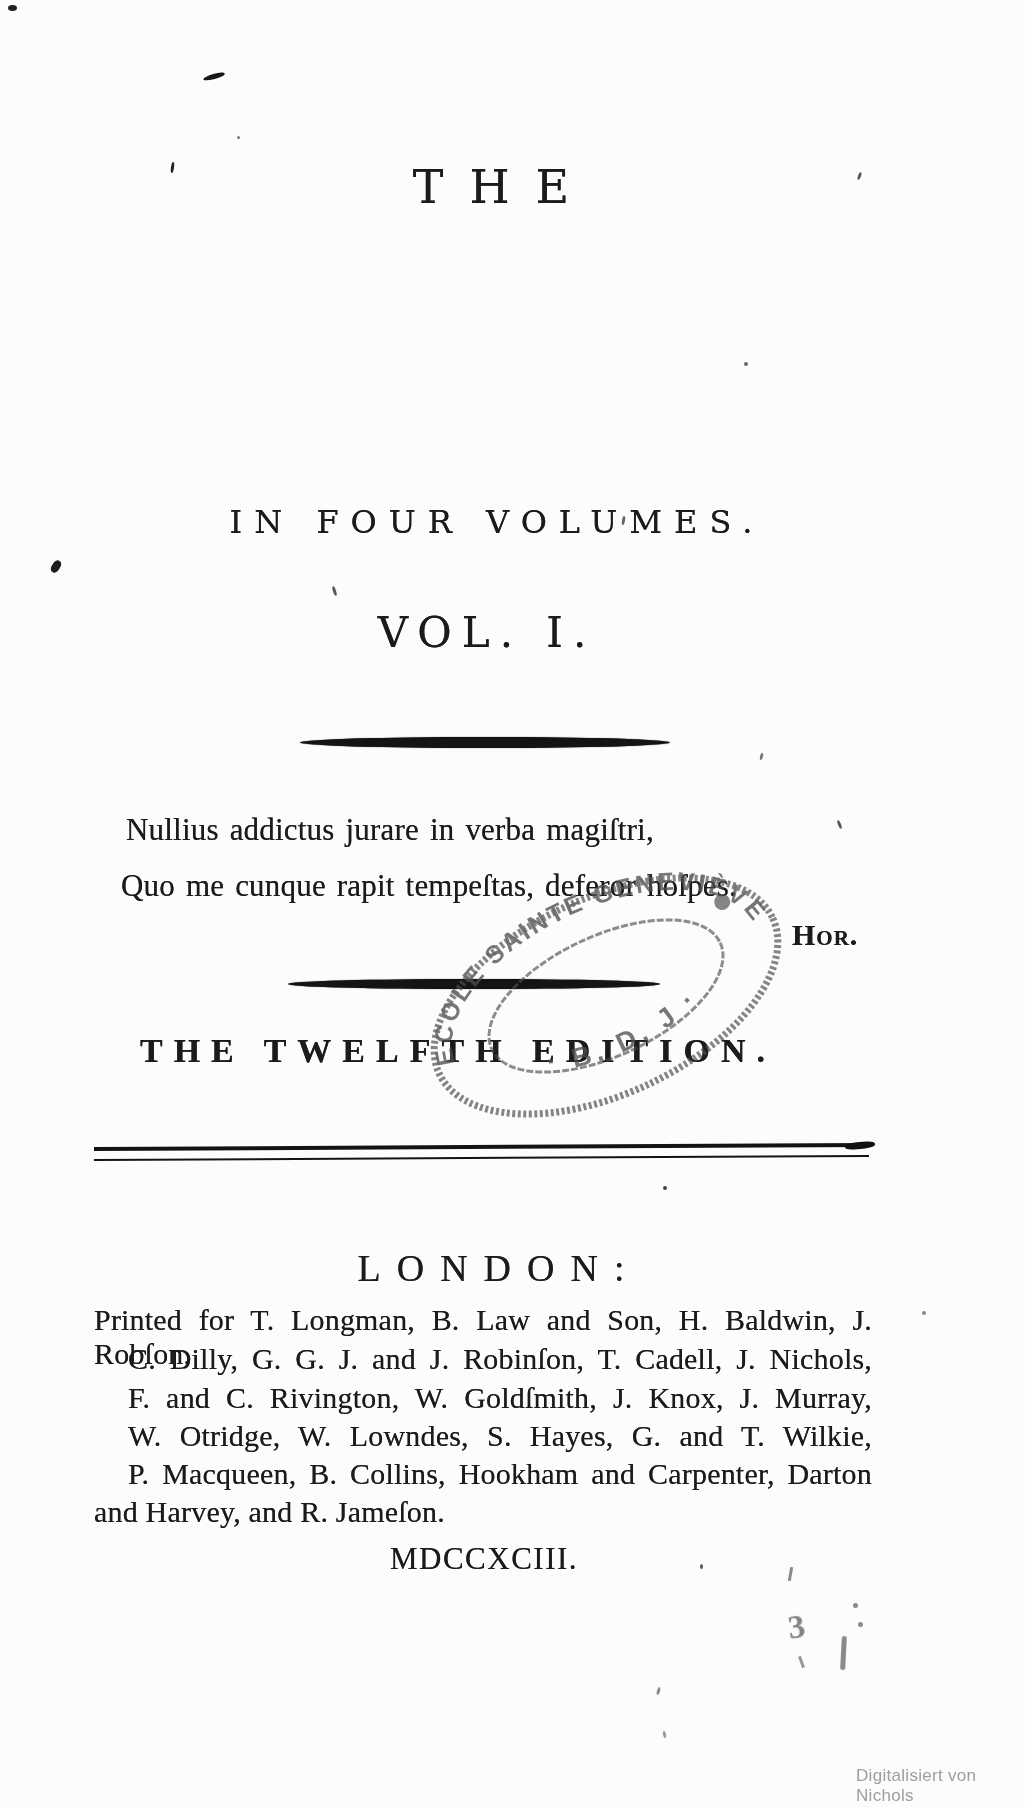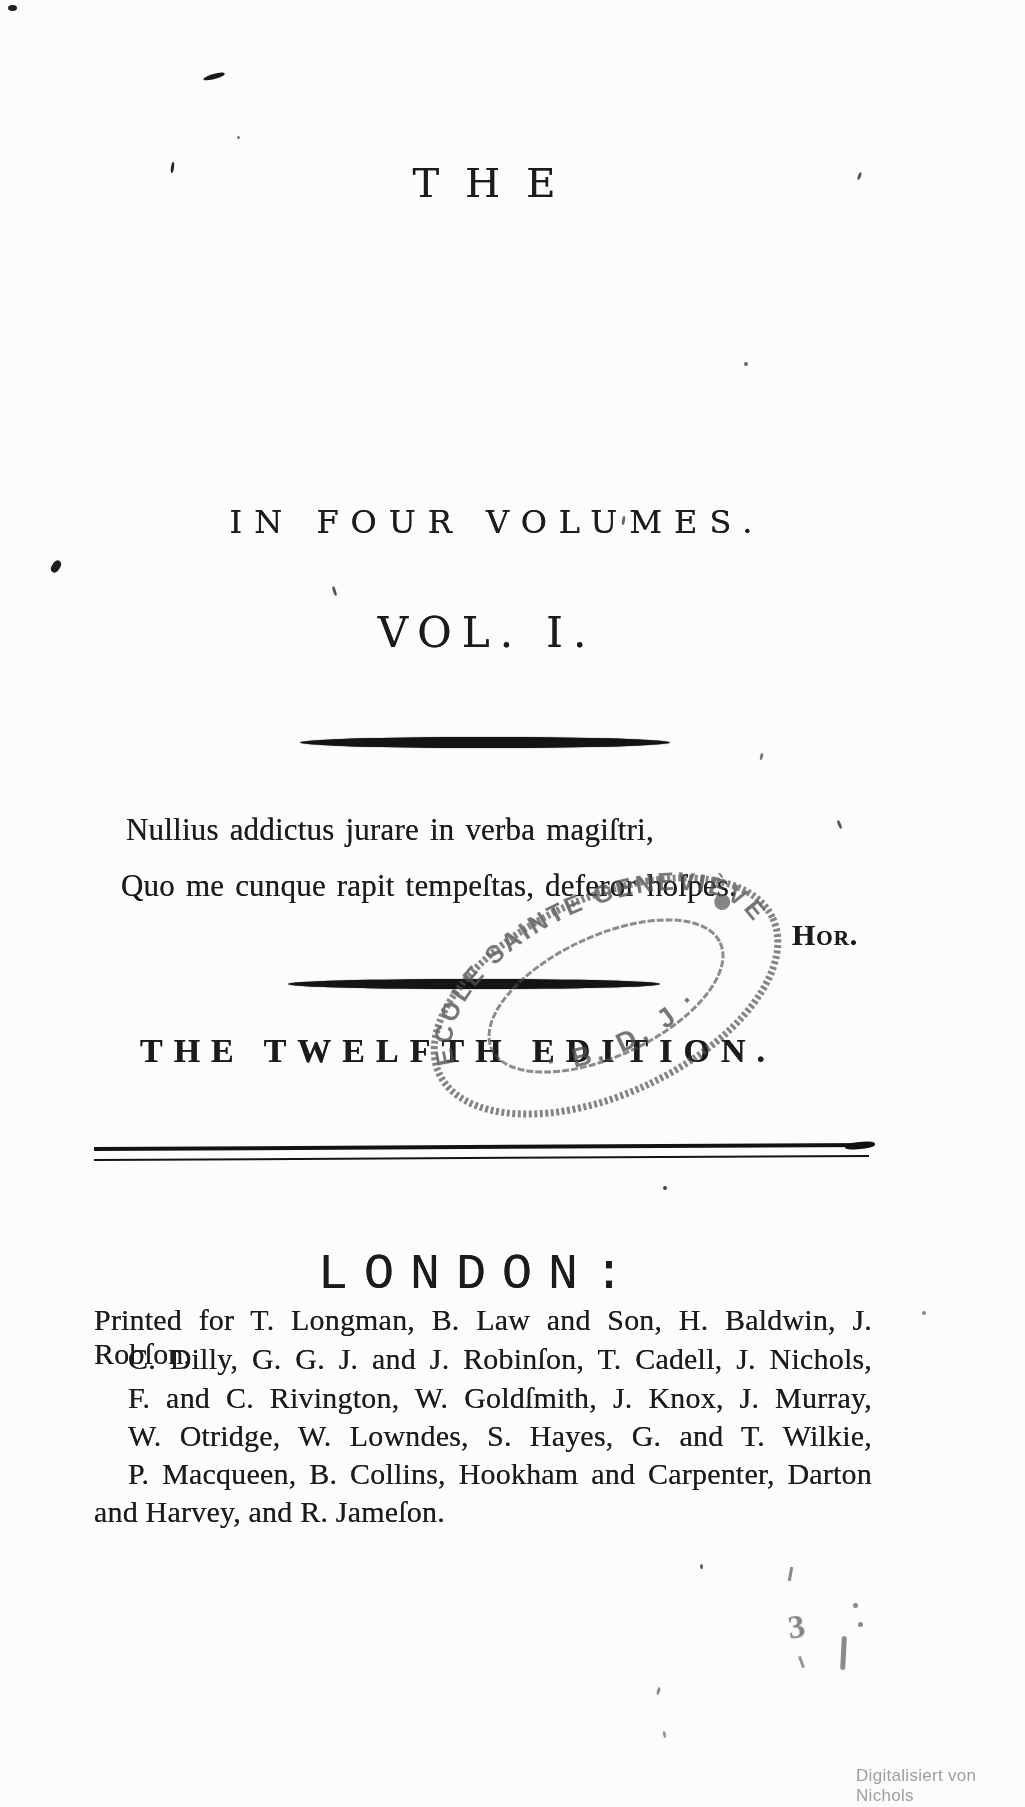--- a/index.html
+++ b/index.html
@@ -7,37 +7,37 @@
     position:relative;
     width:1025px;height:1807px;
     background:#fcfcfb;
     overflow:hidden;
     font-family:"Liberation Serif", serif;
     color:#1b1b1b;
   }
   .abs{position:absolute;}
   .ctr{text-align:center;left:0;}
   .ink{color:#1b1b1b;text-shadow:0 0 0.6px rgba(10,10,10,.75);}
-  .title-the{top:160px;width:946px;font-family:"DejaVu Serif",serif;font-size:40px;letter-spacing:26px;padding-left:24px;}
+  .title-the{top:160px;width:946px;font-family:"DejaVu Serif",serif;font-size:46px;letter-spacing:26px;padding-left:31px;}
   .title-rambler{top:304px;width:964px;font-family:"DejaVu Serif",serif;font-size:74px;letter-spacing:44px;padding-left:44px;}
   .subtitle{top:487px;width:954px;font-family:"DejaVu Serif",serif;font-size:32px;letter-spacing:12px;padding-left:20px;margin-top:16px;}
   .volnum{top:608px;width:954px;font-family:"DejaVu Serif",serif;font-size:42px;letter-spacing:10px;padding-left:10px;}
   .lens{background:#141414;border-radius:50%;box-shadow:0 0 1px #000;}
   .rule1{left:300px;top:737px;width:370px;height:11px;}
   .rule2{left:288px;top:979px;width:372px;height:10px;}
   .epi{font-size:31px;letter-spacing:.2px;word-spacing:3px;}
   .epi1{left:126px;top:812px;}
   .epi2{left:121px;top:868px;}
   .hor{left:792px;top:918px;font-size:30px;font-variant:small-caps;font-weight:bold;letter-spacing:1px;}
   .edition{top:1032px;width:894px;font-size:34px;letter-spacing:11px;padding-left:11px;font-weight:bold;font-family:"Liberation Serif",serif;}
   .drule{background:#131313;transform-origin:left center;}
   .drule1{left:94px;top:1147px;width:778px;height:4px;transform:rotate(-0.3deg);}
   .drule2{left:94px;top:1159px;width:775px;height:2px;transform:rotate(-0.3deg);}
   .drule-blob{left:845px;top:1142px;width:30px;height:7px;background:#111;border-radius:40%;transform:rotate(-6deg);}
-  .london{top:1246px;width:958px;font-family:Liberation Mono, monospace;font-size:50px;letter-spacing:16px;padding-left:0;}
+  .london{top:1246px;width:958px;font-family:Liberation Serif, serif;font-size:38px;letter-spacing:16px;padding-left:20px;}
   .impr{font-size:30px;letter-spacing:.2px;}
   .just{text-align:justify;text-align-last:justify;}
   .l1{left:94px;top:1303px;width:778px;}
   .l2{left:128px;top:1342px;width:744px;}
   .l3{left:128px;top:1381px;width:744px;}
   .l4{left:128px;top:1419px;width:744px;}
   .l5{left:128px;top:1457px;width:744px;}
   .l6{left:94px;top:1495px;}
   .year{top:1541px;width:968px;font-size:31px;letter-spacing:1.5px;}
   .stamp-svg{left:406px;top:860px;opacity:.85;}
@@ -101,20 +101,21 @@
   <div class="abs drule drule2"></div>
   <div class="abs drule-blob"></div>
 
   <div class="abs ctr ink london">LONDON:</div>
   <div class="abs ink impr just l1">Printed for T. Longman, B. Law and Son, H. Baldwin, J. Robſon,</div>
   <div class="abs ink impr just l2">C. Dilly, G. G. J. and J. Robinſon, T. Cadell, J. Nichols,</div>
   <div class="abs ink impr just l3">F. and C. Rivington, W. Goldſmith, J. Knox, J. Murray,</div>
   <div class="abs ink impr just l4">W. Otridge, W. Lowndes, S. Hayes, G. and T. Wilkie,</div>
   <div class="abs ink impr just l5">P. Macqueen, B. Collins, Hookham and Carpenter, Darton</div>
   <div class="abs ink impr l6">and Harvey, and R. Jameſon.</div>
+  <div class="abs ctr ink year">MDCCXCIII.</div>
 
   <div class="abs pencil" style="left:789px;top:1567px;width:3px;height:14px;background:#8a8a8a;transform:rotate(10deg);"></div>
   <div class="abs pencil" style="left:788px;top:1608px;font-size:34px;font-weight:bold;transform:rotate(-8deg);">3</div>
   <div class="abs pencil" style="left:853px;top:1603px;width:5px;height:5px;background:#8a8a8a;border-radius:50%;"></div>
   <div class="abs pencil" style="left:858px;top:1622px;width:5px;height:5px;background:#8a8a8a;border-radius:50%;"></div>
   <div class="abs pencil" style="left:841px;top:1636px;width:5px;height:34px;background:#8a8a8a;border-radius:3px;transform:rotate(3deg);"></div>
   <div class="abs pencil" style="left:800px;top:1656px;width:3px;height:12px;background:#979797;transform:rotate(-20deg);"></div>
 
   <div class="abs watermark">Digitalisiert von Nichols</div>
 

